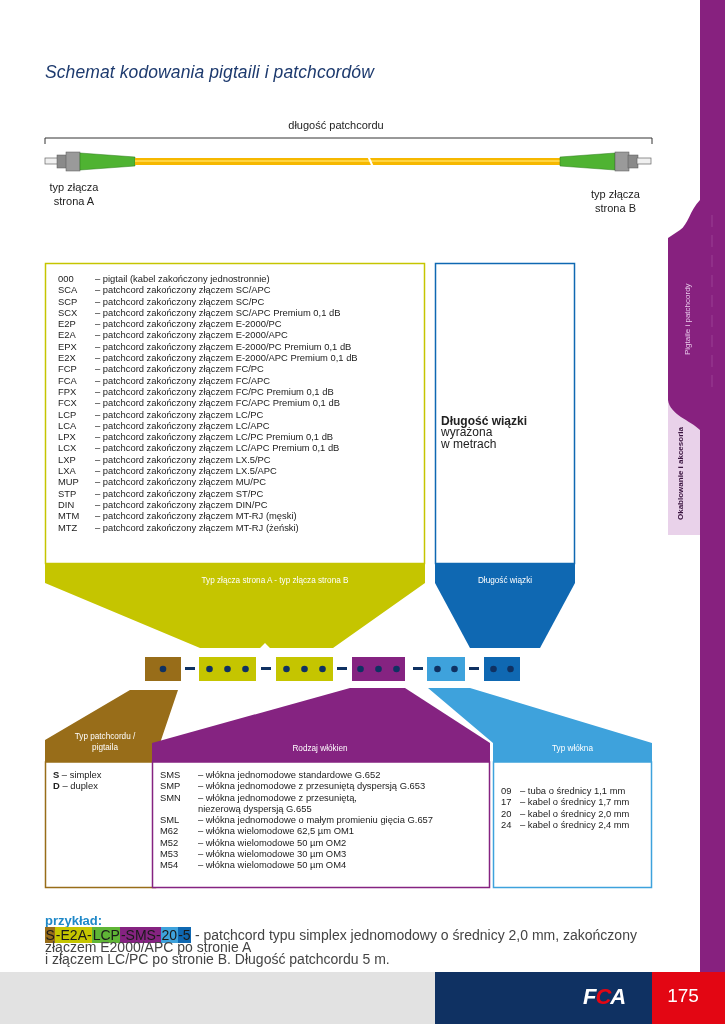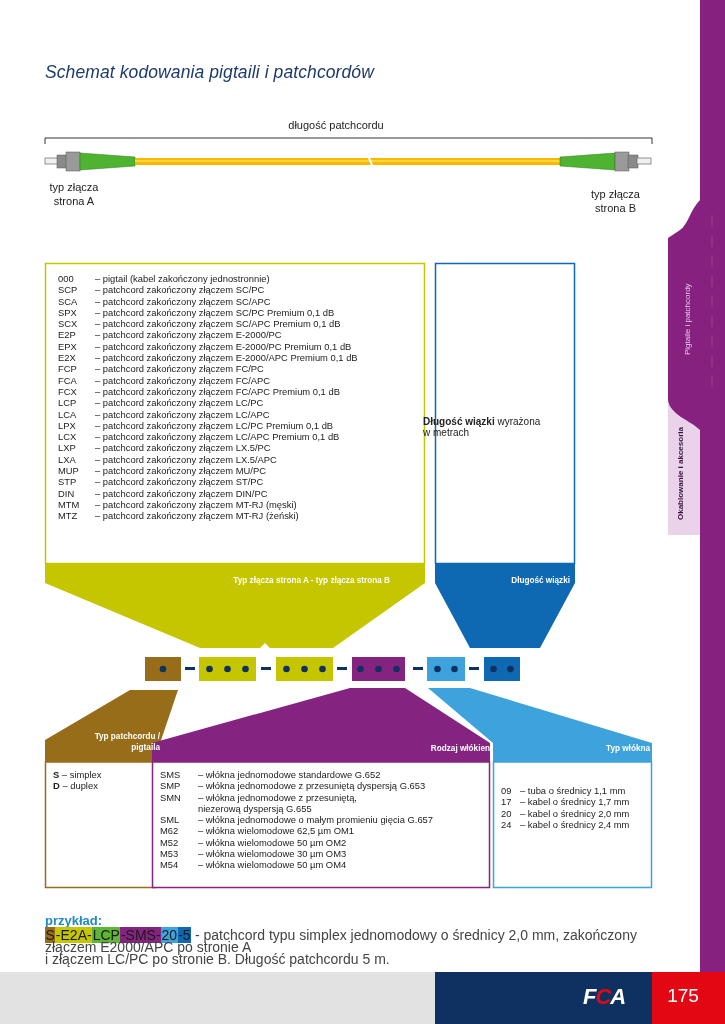--- a/index.html
+++ b/index.html
@@ -7,23 +7,23 @@
   .abs{position:absolute;}
   .title{left:45px;top:62px;font-size:17.5px;color:#1d3a6e;font-weight:normal;letter-spacing:0.1px;font-style:italic;}
   .len-label{left:0;width:672px;top:119px;text-align:center;font-size:11px;color:#222;}
   .lbl-a{left:44px;top:180px;width:60px;text-align:center;font-size:11px;line-height:14px;color:#222;}
   .lbl-b{left:578px;top:187px;width:75px;text-align:center;font-size:11px;line-height:14px;color:#222;}
   svg.geo{position:absolute;left:0;top:0;}
   .box-text{font-size:9.4px;line-height:11.3px;color:#222;}
   .codes{left:58px;top:273px;}
   .codes .row{display:flex;white-space:nowrap;}
   .codes .c{width:37px;}
-  .len-desc{left:423px;top:416px;font-size:10px;line-height:11.3px;color:#222;width:130px;}
+  .len-desc{left:441px;top:416px;font-size:12px;line-height:11.3px;color:#222;width:130px;}
   .len-desc b{font-weight:bold;}
-  .hdr{font-size:8.2px;font-weight:bold;color:#ffffff;text-align:right;}
+  .hdr{font-size:8.2px;font-weight:normal;color:#ffffff;text-align:center;}
   .hdr-conn{left:160px;top:576px;width:230px;}
   .hdr-len{left:440px;top:576px;width:130px;}
   .hdr-type{left:50px;top:731px;width:110px;line-height:11px;}
   .hdr-fiber{left:150px;top:744px;width:340px;}
   .hdr-cable{left:495px;top:744px;width:155px;}
   .ptype{left:53px;top:769px;}
   .ptype .row{white-space:nowrap;}
   .fiber{left:160px;top:769px;}
   .fiber .row{display:flex;white-space:nowrap;}
   .fiber .c{width:38px;}
@@ -133,54 +133,58 @@
   <polygon points="428,688 470,688 652,743 652,762 493,762 493,743" fill="#3ea2dc"></polygon>
   <rect x="493.5" y="762" width="158" height="125.5" fill="#fff" stroke="#3ea2dc" stroke-width="1.5"></rect>
 </svg>
 
 <div class="abs box-text codes" id="codes-list">
     <div class="row">
       <span class="c">000</span>
       <span>– pigtail (kabel zakończony jednostronnie)</span>
     </div>
     <div class="row">
+      <span class="c">SCA</span>
+      <span>– patchcord zakończony złączem SC/APC</span>
+    </div>
+    <div class="row">
       <span class="c">SCP</span>
       <span>– patchcord zakończony złączem SC/PC</span>
     </div>
     <div class="row">
-      <span class="c">SCA</span>
-      <span>– patchcord zakończony złączem SC/APC</span>
-    </div>
-    <div class="row">
-      <span class="c">SPX</span>
-      <span>– patchcord zakończony złączem SC/PC Premium 0,1 dB</span>
-    </div>
-    <div class="row">
       <span class="c">SCX</span>
       <span>– patchcord zakończony złączem SC/APC Premium 0,1 dB</span>
     </div>
     <div class="row">
       <span class="c">E2P</span>
       <span>– patchcord zakończony złączem E-2000/PC</span>
     </div>
     <div class="row">
+      <span class="c">E2A</span>
+      <span>– patchcord zakończony złączem E-2000/APC</span>
+    </div>
+    <div class="row">
       <span class="c">EPX</span>
       <span>– patchcord zakończony złączem E-2000/PC Premium 0,1 dB</span>
     </div>
     <div class="row">
       <span class="c">E2X</span>
       <span>– patchcord zakończony złączem E-2000/APC Premium 0,1 dB</span>
     </div>
     <div class="row">
       <span class="c">FCP</span>
       <span>– patchcord zakończony złączem FC/PC</span>
     </div>
     <div class="row">
       <span class="c">FCA</span>
       <span>– patchcord zakończony złączem FC/APC</span>
+    </div>
+    <div class="row">
+      <span class="c">FPX</span>
+      <span>– patchcord zakończony złączem FC/PC Premium 0,1 dB</span>
     </div>
     <div class="row">
       <span class="c">FCX</span>
       <span>– patchcord zakończony złączem FC/APC Premium 0,1 dB</span>
     </div>
     <div class="row">
       <span class="c">LCP</span>
       <span>– patchcord zakończony złączem LC/PC</span>
     </div>
     <div class="row">

